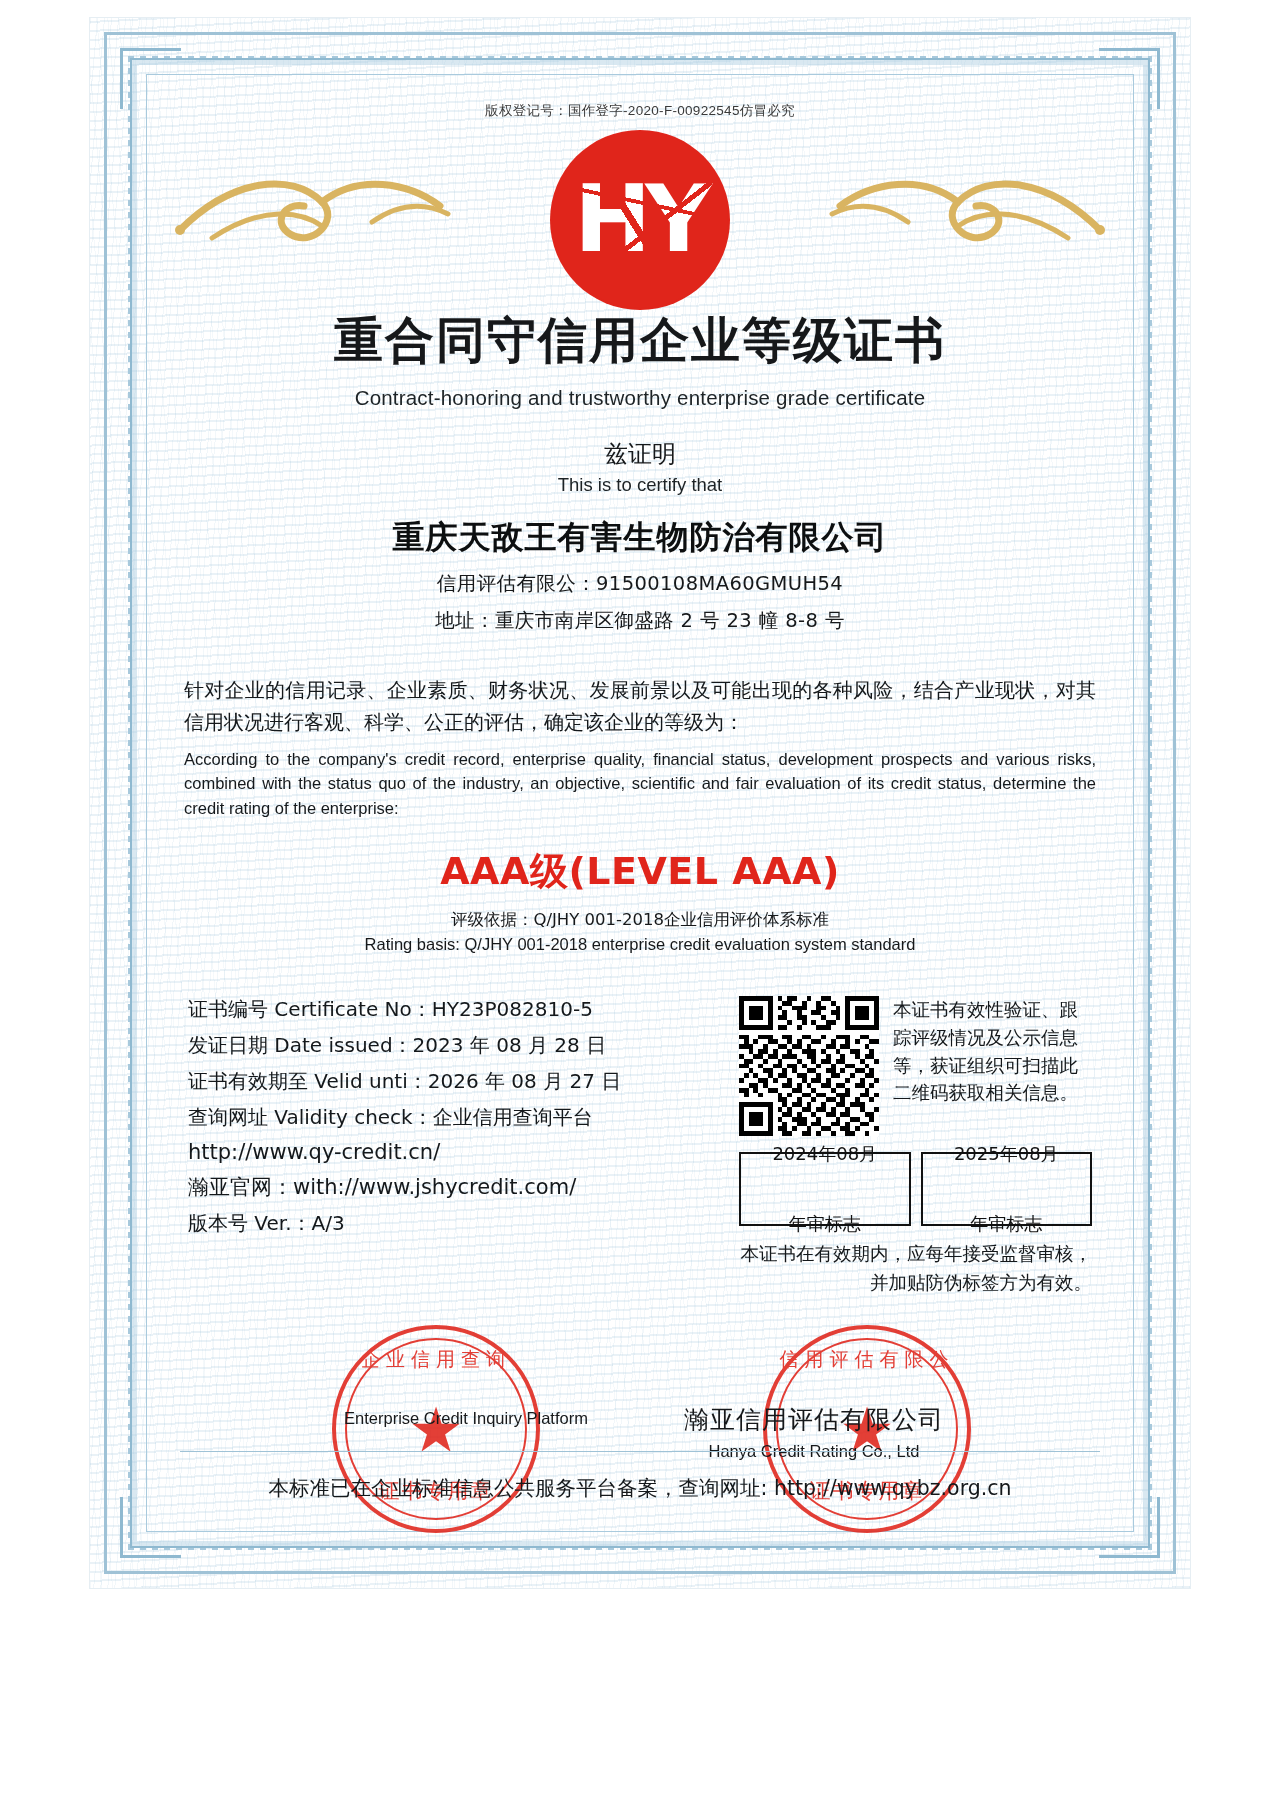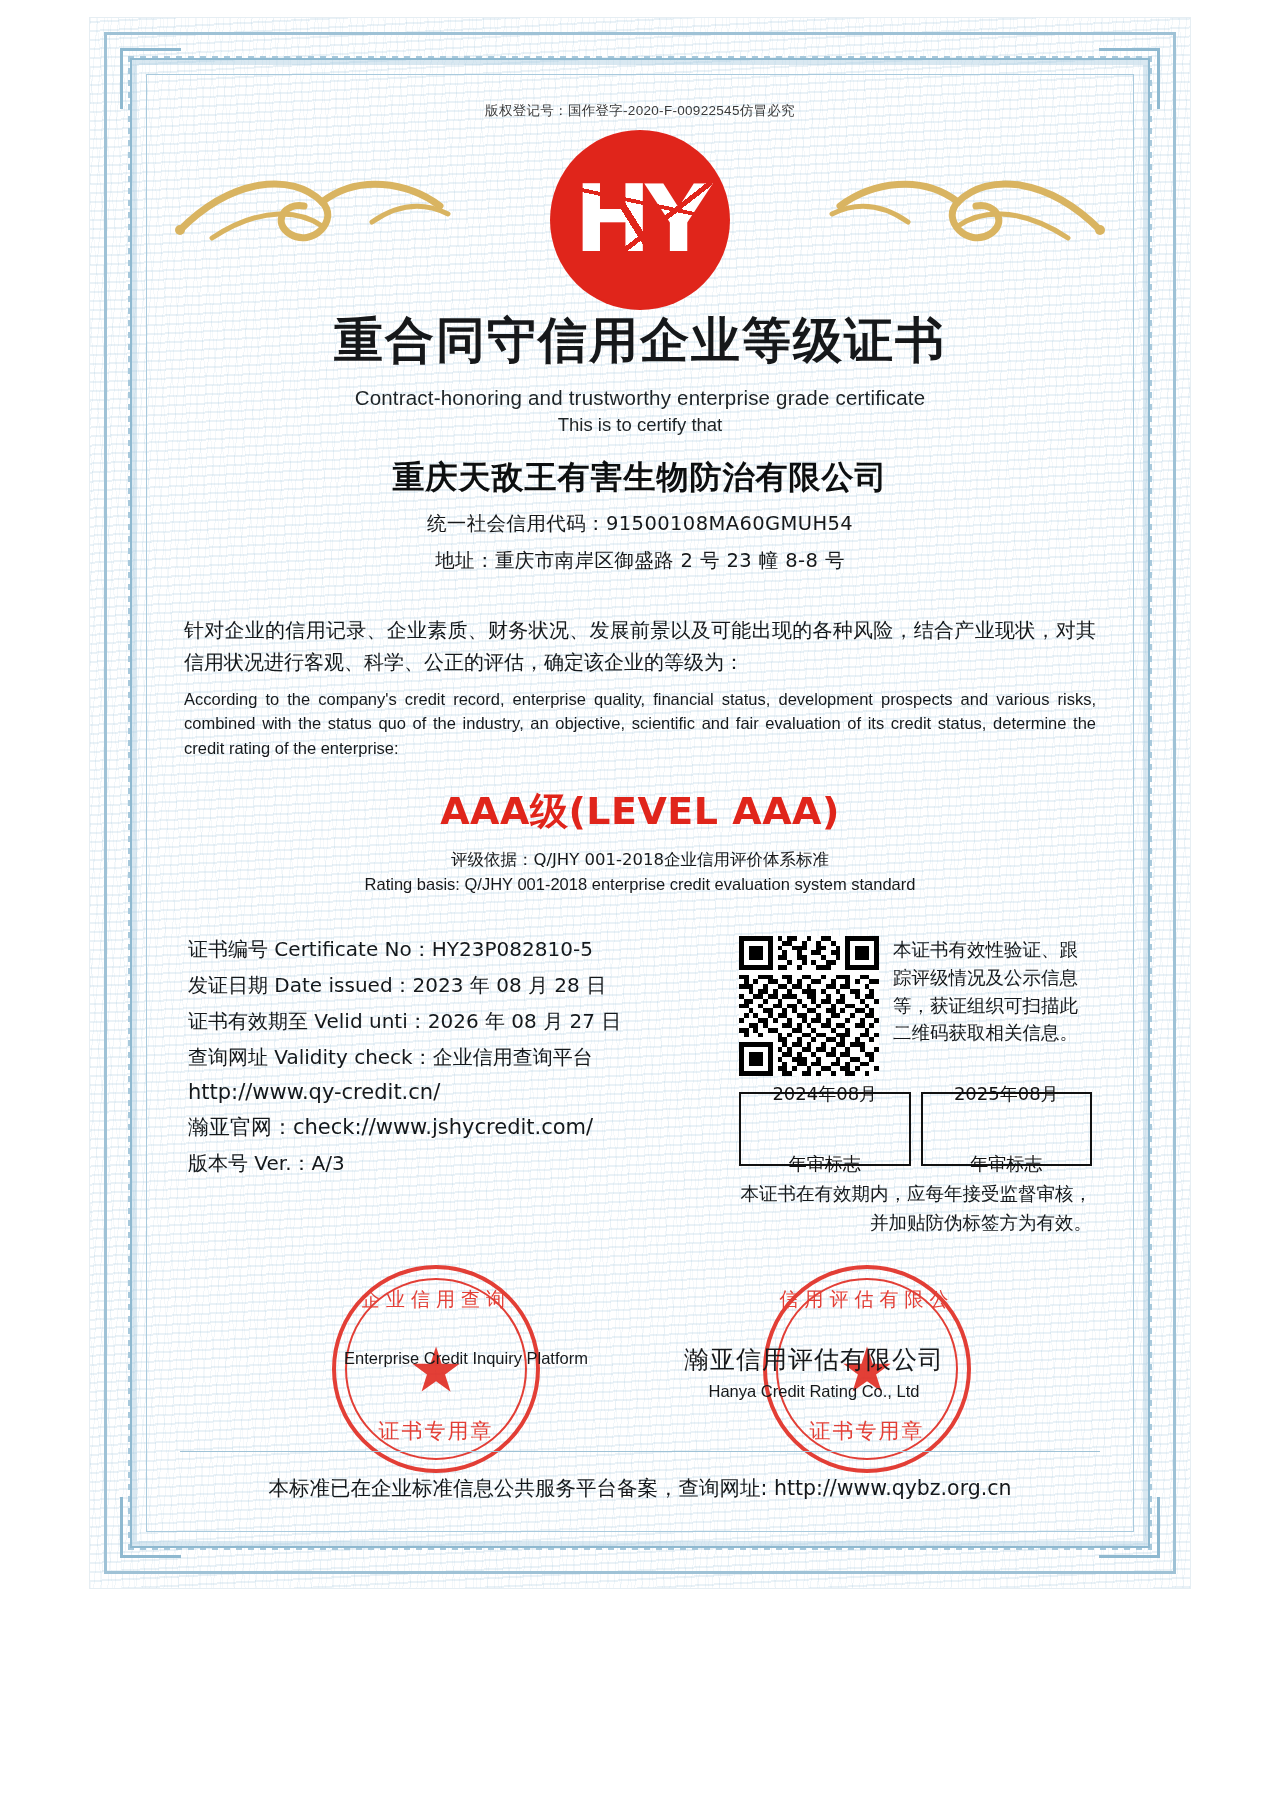--- a/index.html
+++ b/index.html
@@ -464,44 +464,45 @@
         <path d="M150 42 C186 14, 236 22, 268 46" fill="none" stroke="#d9b461" stroke-width="7" stroke-linecap="round"></path>
         <path d="M40 78 C92 44, 130 52, 150 66" fill="none" stroke="#d9b461" stroke-width="5" stroke-linecap="round"></path>
         <path d="M200 62 C226 44, 252 42, 276 54" fill="none" stroke="#d9b461" stroke-width="5" stroke-linecap="round"></path>
         <circle cx="8" cy="70" r="5" fill="#d9b461"></circle>
       </svg>
     </div>
 
     <div class="title-cn">重合同守信用企业等级证书</div>
     <div class="title-en">Contract-honoring and trustworthy enterprise grade certificate</div>
 
+    <div class="certify-cn">兹证明</div>
     <div class="certify-en">This is to certify that</div>
 
     <div class="company">重庆天敌王有害生物防治有限公司</div>
-    <div class="credit-code">统一社会信用代码：91500108MA60GMUH54</div>
+    <div class="credit-code">信用评估有限公：91500108MA60GMUH54</div>
     <div class="address">地址：重庆市南岸区御盛路 2 号 23 幢 8-8 号</div>
 
     <div class="body-block">
       <div class="body-cn">针对企业的信用记录、企业素质、财务状况、发展前景以及可能出现的各种风险，结合产业现状，对其信用状况进行客观、科学、公正的评估，确定该企业的等级为：</div>
       <div class="body-en">According to the company's credit record, enterprise quality, financial status, development prospects and various risks, combined with the status quo of the industry, an objective, scientific and fair evaluation of its credit status, determine the credit rating of the enterprise:</div>
     </div>
 
     <div class="level">AAA级(LEVEL AAA)</div>
     <div class="basis-cn">评级依据：Q/JHY 001-2018企业信用评价体系标准</div>
     <div class="basis-en">Rating basis: Q/JHY 001-2018 enterprise credit evaluation system standard</div>
 
     <div class="details-row">
 
       <div class="details-left">
         <div class="detail-line">证书编号 Certificate No：HY23P082810-5</div>
         <div class="detail-line">发证日期 Date issued：2023 年 08 月 28 日</div>
         <div class="detail-line">证书有效期至 Velid unti：2026 年 08 月 27 日</div>
         <div class="detail-line">查询网址 Validity check：企业信用查询平台</div>
         <div class="detail-url">http://www.qy-credit.cn/</div>
-        <div class="detail-url">瀚亚官网：check://www.jshycredit.com/</div>
+        <div class="detail-url">瀚亚官网：with://www.jshycredit.com/</div>
         <div class="detail-line">版本号 Ver.：A/3</div>
       </div>
 
       <div class="details-right">
         <div class="qr-note-row">
           <div class="qr">
             <svg width="140" height="140" viewBox="0 0 29 29" shape-rendering="crispEdges">
               <rect width="29" height="29" fill="#ffffff"></rect>
               <g fill="#000000">
                 <rect x="0" y="0" width="7" height="1"></rect>

